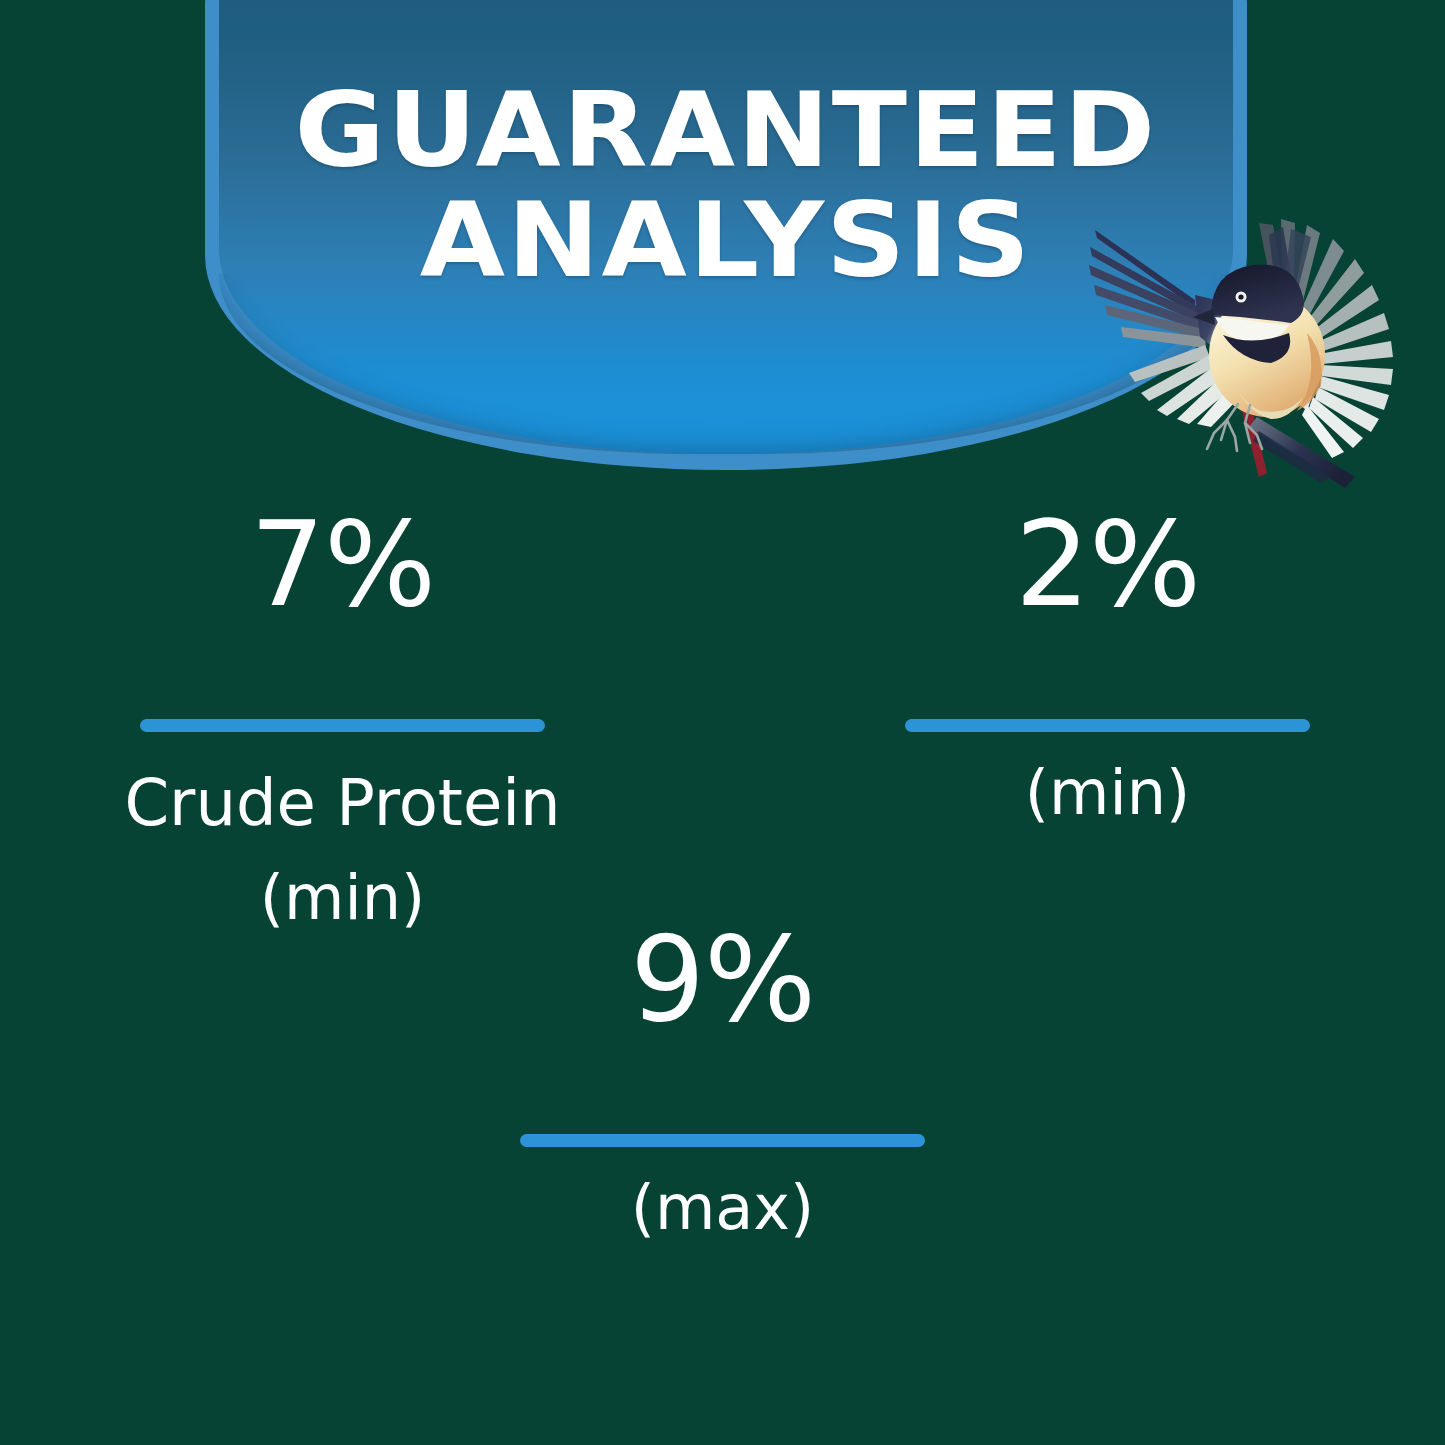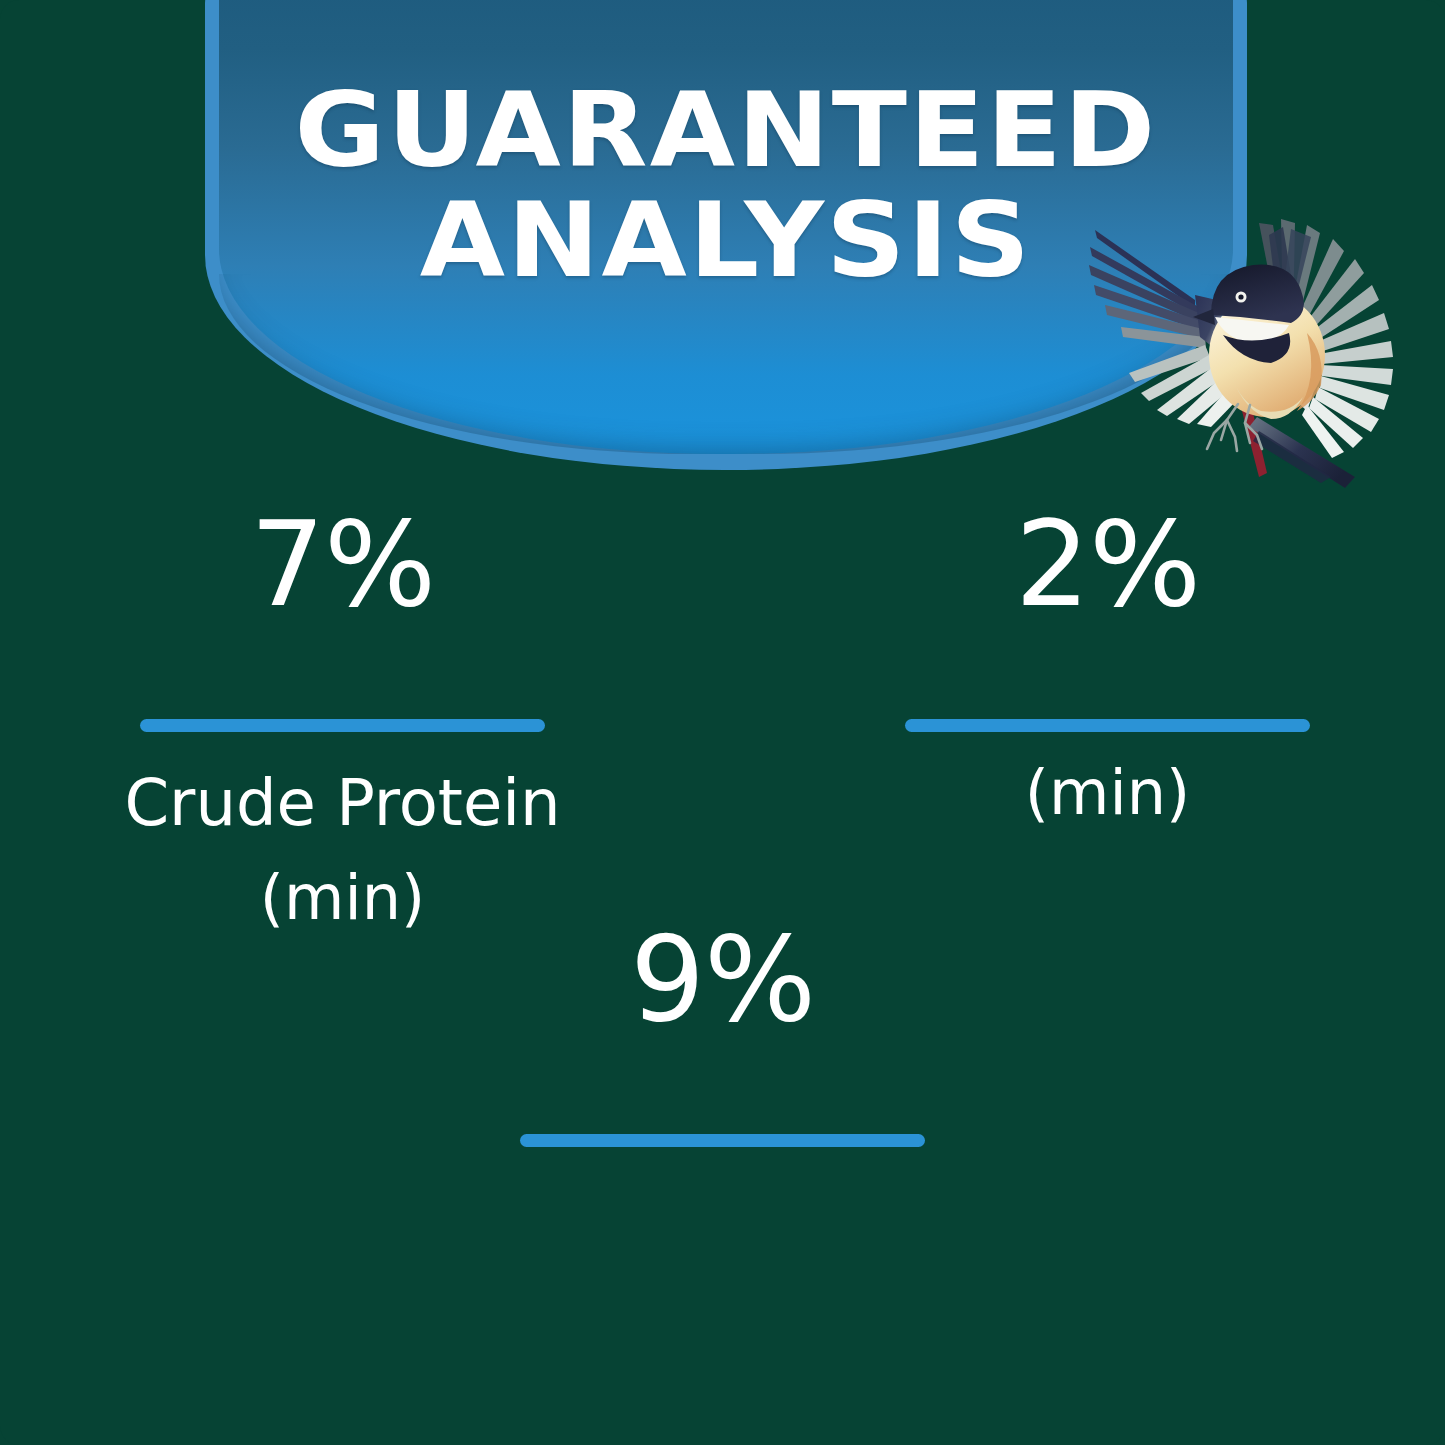--- a/index.html
+++ b/index.html
@@ -277,18 +277,19 @@
 
       <div class="stat stat-col-right">
         <div class="stat-value">2%</div>
         <div class="stat-rule"></div>
         <div class="stat-qualifier">(min)</div>
       </div>
 
       <div class="stat stat-col-mid">
         <div class="stat-value">9%</div>
         <div class="stat-rule"></div>
+        <div class="stat-qualifier">(max)</div>
       </div>
 
     </div>
   </div>
 
 </div>
 
 </body></html>

